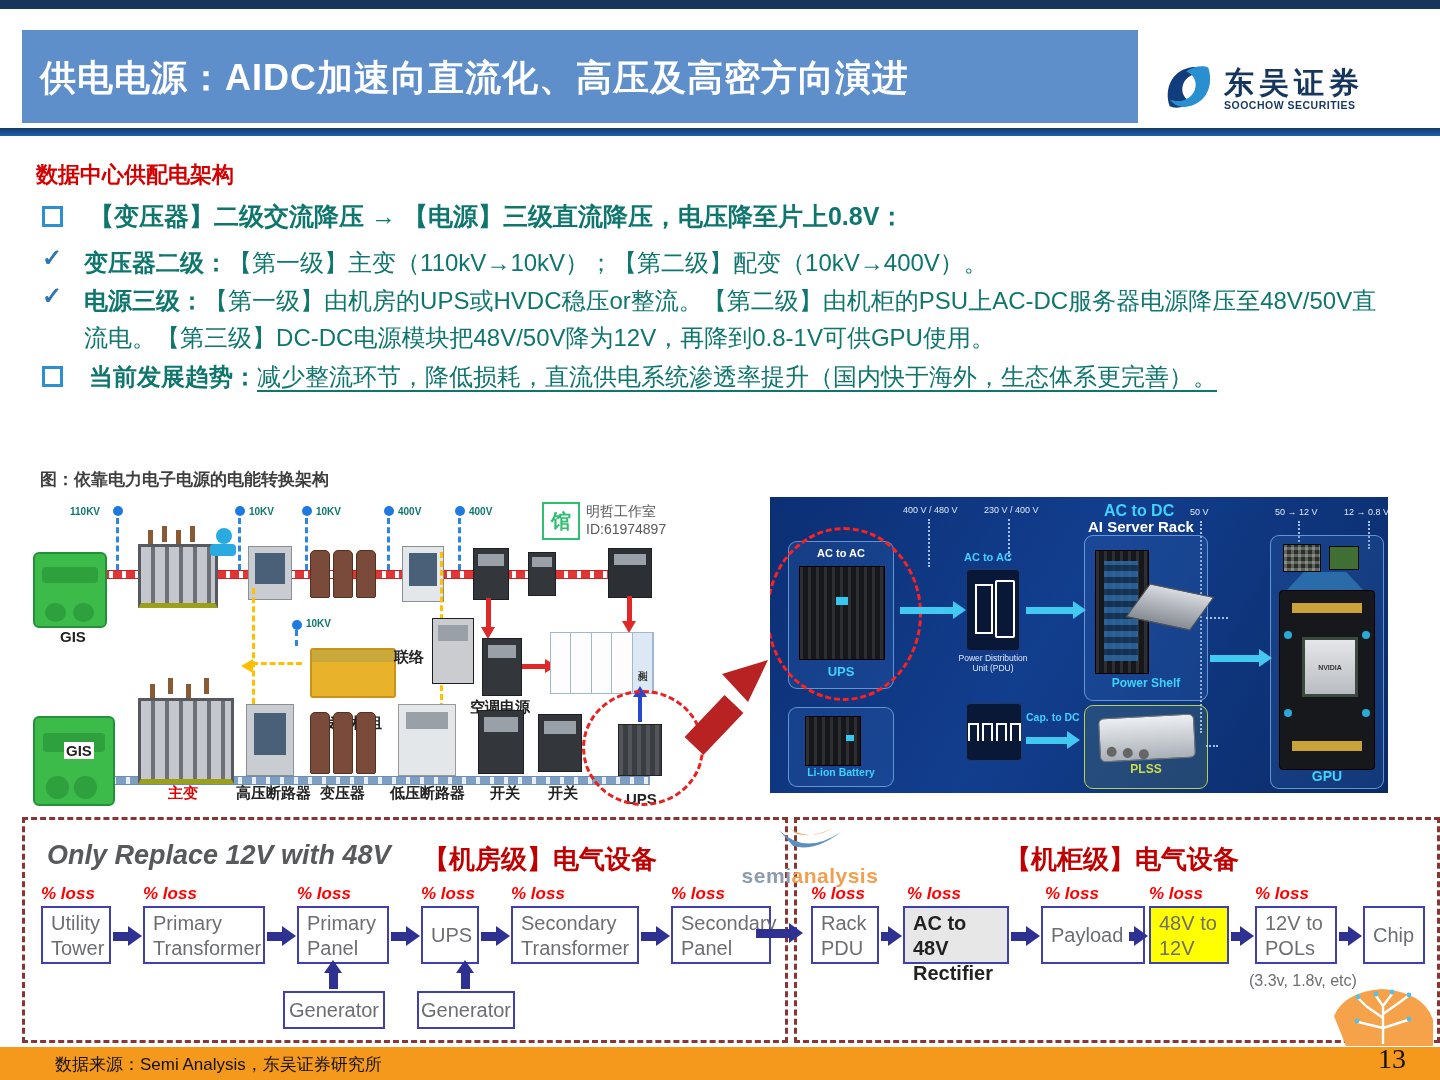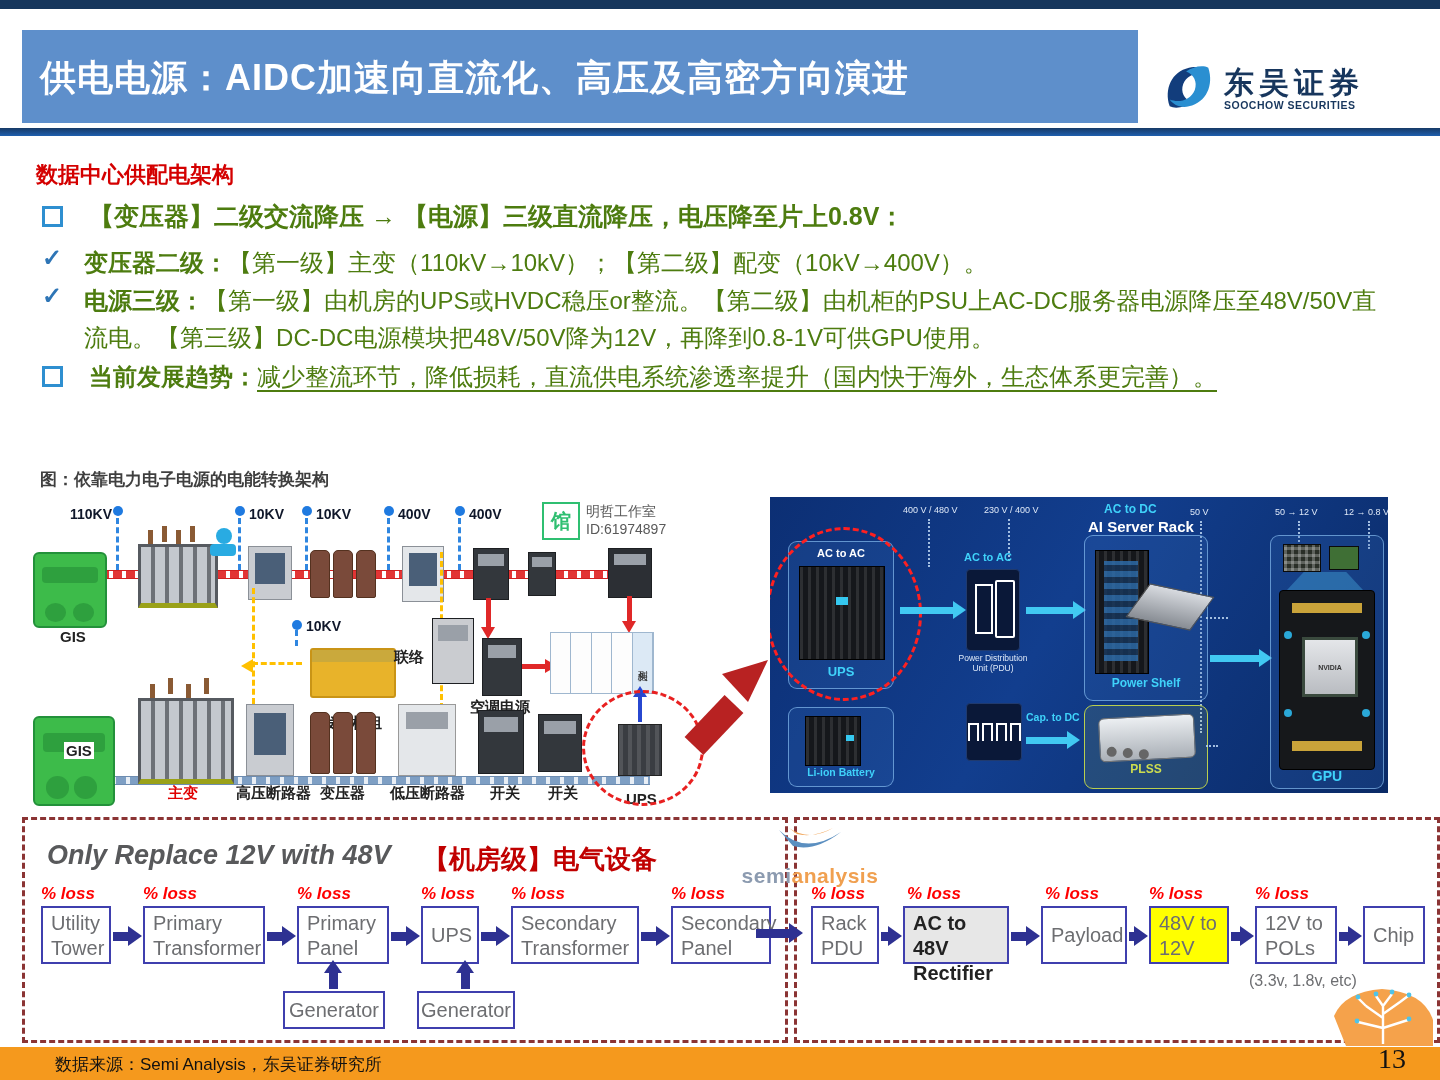--- a/index.html
+++ b/index.html
@@ -12,30 +12,30 @@
   .banner-title{padding:24px 0 0 18px;font-size:36px;font-weight:bold;color:#fff;letter-spacing:1px;}
   .brand{left:1162px;top:56px;width:240px;height:66px;display:flex;align-items:center;gap:8px;}
   .brand-cn{font-size:30px;font-weight:bold;color:#17365D;letter-spacing:5px;line-height:32px;}
   .brand-en{font-size:10.5px;font-weight:bold;color:#17365D;letter-spacing:.5px;}
   .hrule{left:0;top:128px;width:1440px;height:8px;background:linear-gradient(#173a66,#1f5fae);}
   
   .sec-title{left:36px;top:160px;font-size:22px;font-weight:bold;color:#d40000;}
   .trow{left:40px;display:flex;align-items:flex-start;width:1370px;}
   .sq{flex:0 0 auto;width:15px;height:15px;border:3px solid #2E8FD0;margin:8px 26px 0 2px;}
   .ck{flex:0 0 auto;color:#2E75B6;font-size:24px;font-weight:bold;margin:0 22px 0 2px;}
-  .bt{font-size:24px;color:#4d7c0f;line-height:37px;}
+  .bt{font-size:24px;color:#0f766e;line-height:37px;}
   .bt b{font-weight:bold;}
   .und{text-decoration:underline;text-underline-offset:5px;}
   
   .fig-cap{left:40px;top:468px;font-size:17px;font-weight:bold;color:#3f3f3f;}
   .diagL{left:30px;top:492px;width:650px;height:320px;background:#fff;}
   .pin{width:10px;height:10px;border-radius:50%;background:#1f7ae0;position:absolute;}
   .stemB{position:absolute;width:0;border-left:3px dashed #2f86e0;}
   .stemY{position:absolute;width:0;border-left:3px dashed #FFC000;}
-  .vlab{position:absolute;font-size:14px;font-weight:bold;color:#0f172a;}
+  .vlab{position:absolute;font-size:10px;font-weight:bold;color:#0f766e;}
   .busR{position:absolute;height:7px;background:repeating-linear-gradient(90deg,#e23535 0 9px,#ffffff 9px 13px);border-top:1px solid #d02020;border-bottom:1px solid #d02020;}
   .busB{position:absolute;height:7px;background:repeating-linear-gradient(90deg,#7e9fc4 0 10px,#e8eef5 10px 14px);border-top:1px solid #6d8cb0;border-bottom:1px solid #6d8cb0;}
   .gis{background:#3dbb4a;border:2px solid #23913a;border-radius:6px;position:absolute;}
   .gis:before{content:"";position:absolute;left:10%;top:18%;width:80%;height:22%;background:#2ea03e;border-radius:4px;}
   .gis:after{content:"";position:absolute;left:14%;bottom:6%;width:30%;height:26%;background:#2ea03e;border-radius:50%;box-shadow:28px 0 0 #2ea03e;}
   .tfm{position:absolute;background:repeating-linear-gradient(90deg,#c4c8ce 0 10px,#6d7177 10px 14px);border:3px solid #565a60;border-bottom:5px solid #9aa118;}
   .bush{position:absolute;width:5px;height:16px;background:#8a5a34;}
   .brk{position:absolute;background:#33373c;border:1px solid #1d1f22;}
   .brk:before{content:"";position:absolute;left:12%;top:10%;width:76%;height:24%;background:#9aa0a8;}
   .brkL{position:absolute;background:#c9ccd1;border:1px solid #8b9097;}
@@ -259,21 +259,21 @@
       <line x1="16" y1="98" x2="56" y2="56" stroke="#b82222" stroke-width="26"></line>
       <polygon points="90,12 44,26 70,54" fill="#b82222"></polygon>
     </svg>
 </div>
 
 <div class="abs rackP">
   <span class="rl" style="left:133px;top:8px;">400 V / 480 V</span>
   <div class="dotv" style="left:158px;top:22px;height:48px;"></div>
   <span class="rl" style="left:214px;top:8px;">230 V / 400 V</span>
   <div class="dotv" style="left:238px;top:22px;height:42px;"></div>
-  <span class="cyl" style="left:334px;top:5px;font-size:12px;">AC to DC</span>
+  <span class="cyl" style="left:334px;top:5px;font-size:16px;">AC to DC</span>
   <span class="wl" style="left:318px;top:21px;font-size:15px;">AI Server Rack</span>
   <span class="rl" style="left:420px;top:10px;">50 V</span>
   <div class="dotv" style="left:430px;top:24px;height:212px;"></div>
   <span class="rl" style="left:505px;top:10px;">50 → 12 V</span>
   <div class="dotv" style="left:528px;top:24px;height:28px;"></div>
   <span class="rl" style="left:574px;top:10px;">12 → 0.8 V</span>
   <div class="dotv" style="left:598px;top:24px;height:28px;"></div>
 
   <div class="grp" style="left:18px;top:44px;width:104px;height:146px;">
     <div class="wl" style="left:0;top:5px;width:104px;text-align:center;font-size:11px;">AC to AC</div>
@@ -368,28 +368,29 @@
   <div class="harr" style="left:616px;top:112px;width:16px;"></div>
   <div class="subbox" style="left:258px;top:171px;width:102px;">Generator</div>
   <div class="subbox" style="left:392px;top:171px;width:98px;">Generator</div>
   <div class="uarr" style="left:304px;top:152px;height:17px;"></div>
   <div class="uarr" style="left:436px;top:152px;height:17px;"></div>
 </div>
 
 <div class="abs harr" style="left:756px;top:929px;width:34px;z-index:6;"></div>
 
 <div class="abs panelR">
+  <div class="fl-title" style="left:208px;top:22px;">【机柜级】电气设备</div>
   <div class="loss" style="left:14px;">% loss</div>
   <div class="loss" style="left:110px;">% loss</div>
   <div class="loss" style="left:248px;">% loss</div>
   <div class="loss" style="left:352px;">% loss</div>
   <div class="loss" style="left:458px;">% loss</div>
   <div class="fbox" style="left:14px;width:68px;">Rack PDU</div>
   <div class="fbox" style="left:106px;width:106px;background:#e7e7e7;color:#222;font-weight:bold;">AC to 48V Rectifier</div>
-  <div class="fbox fc" style="left:244px;width:86px;">Payload</div>
+  <div class="fbox fc" style="left:244px;width:104px;">Payload</div>
   <div class="fbox" style="left:352px;width:80px;background:#ffff00;">48V to 12V</div>
   <div class="fbox" style="left:458px;width:82px;">12V to POLs</div>
   <div class="fbox fc" style="left:566px;width:62px;">Chip</div>
   <div class="harr" style="left:84px;top:112px;width:8px;"></div>
   <div class="harr" style="left:214px;top:112px;width:16px;"></div>
   <div class="harr" style="left:332px;top:112px;width:6px;"></div>
   <div class="harr" style="left:434px;top:112px;width:10px;"></div>
   <div class="harr" style="left:542px;top:112px;width:10px;"></div>
   <div class="fnote" style="left:452px;top:152px;">(3.3v, 1.8v, etc)</div>
 </div>

